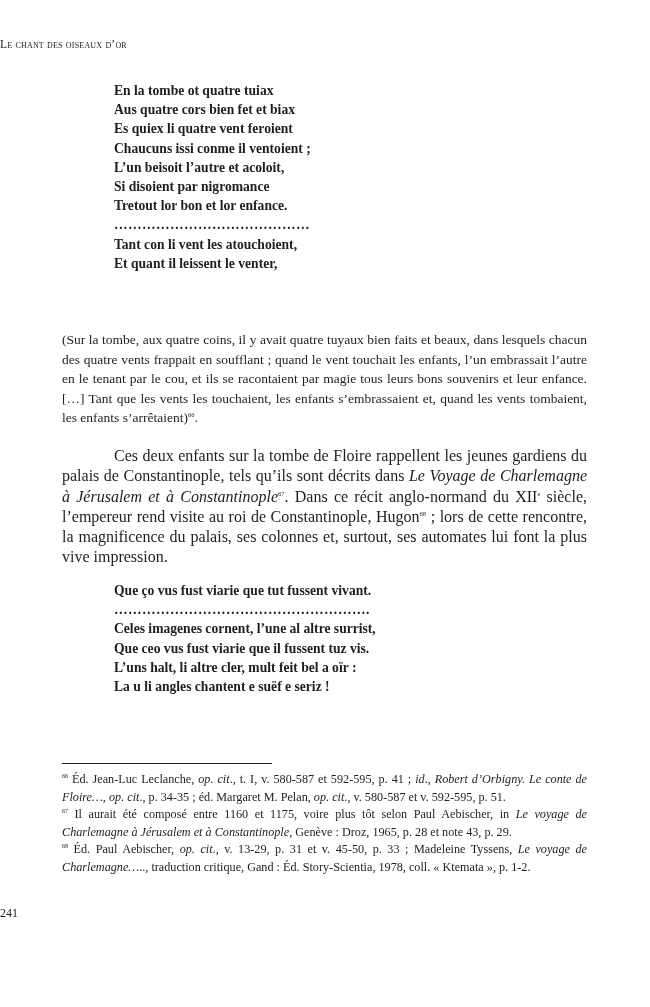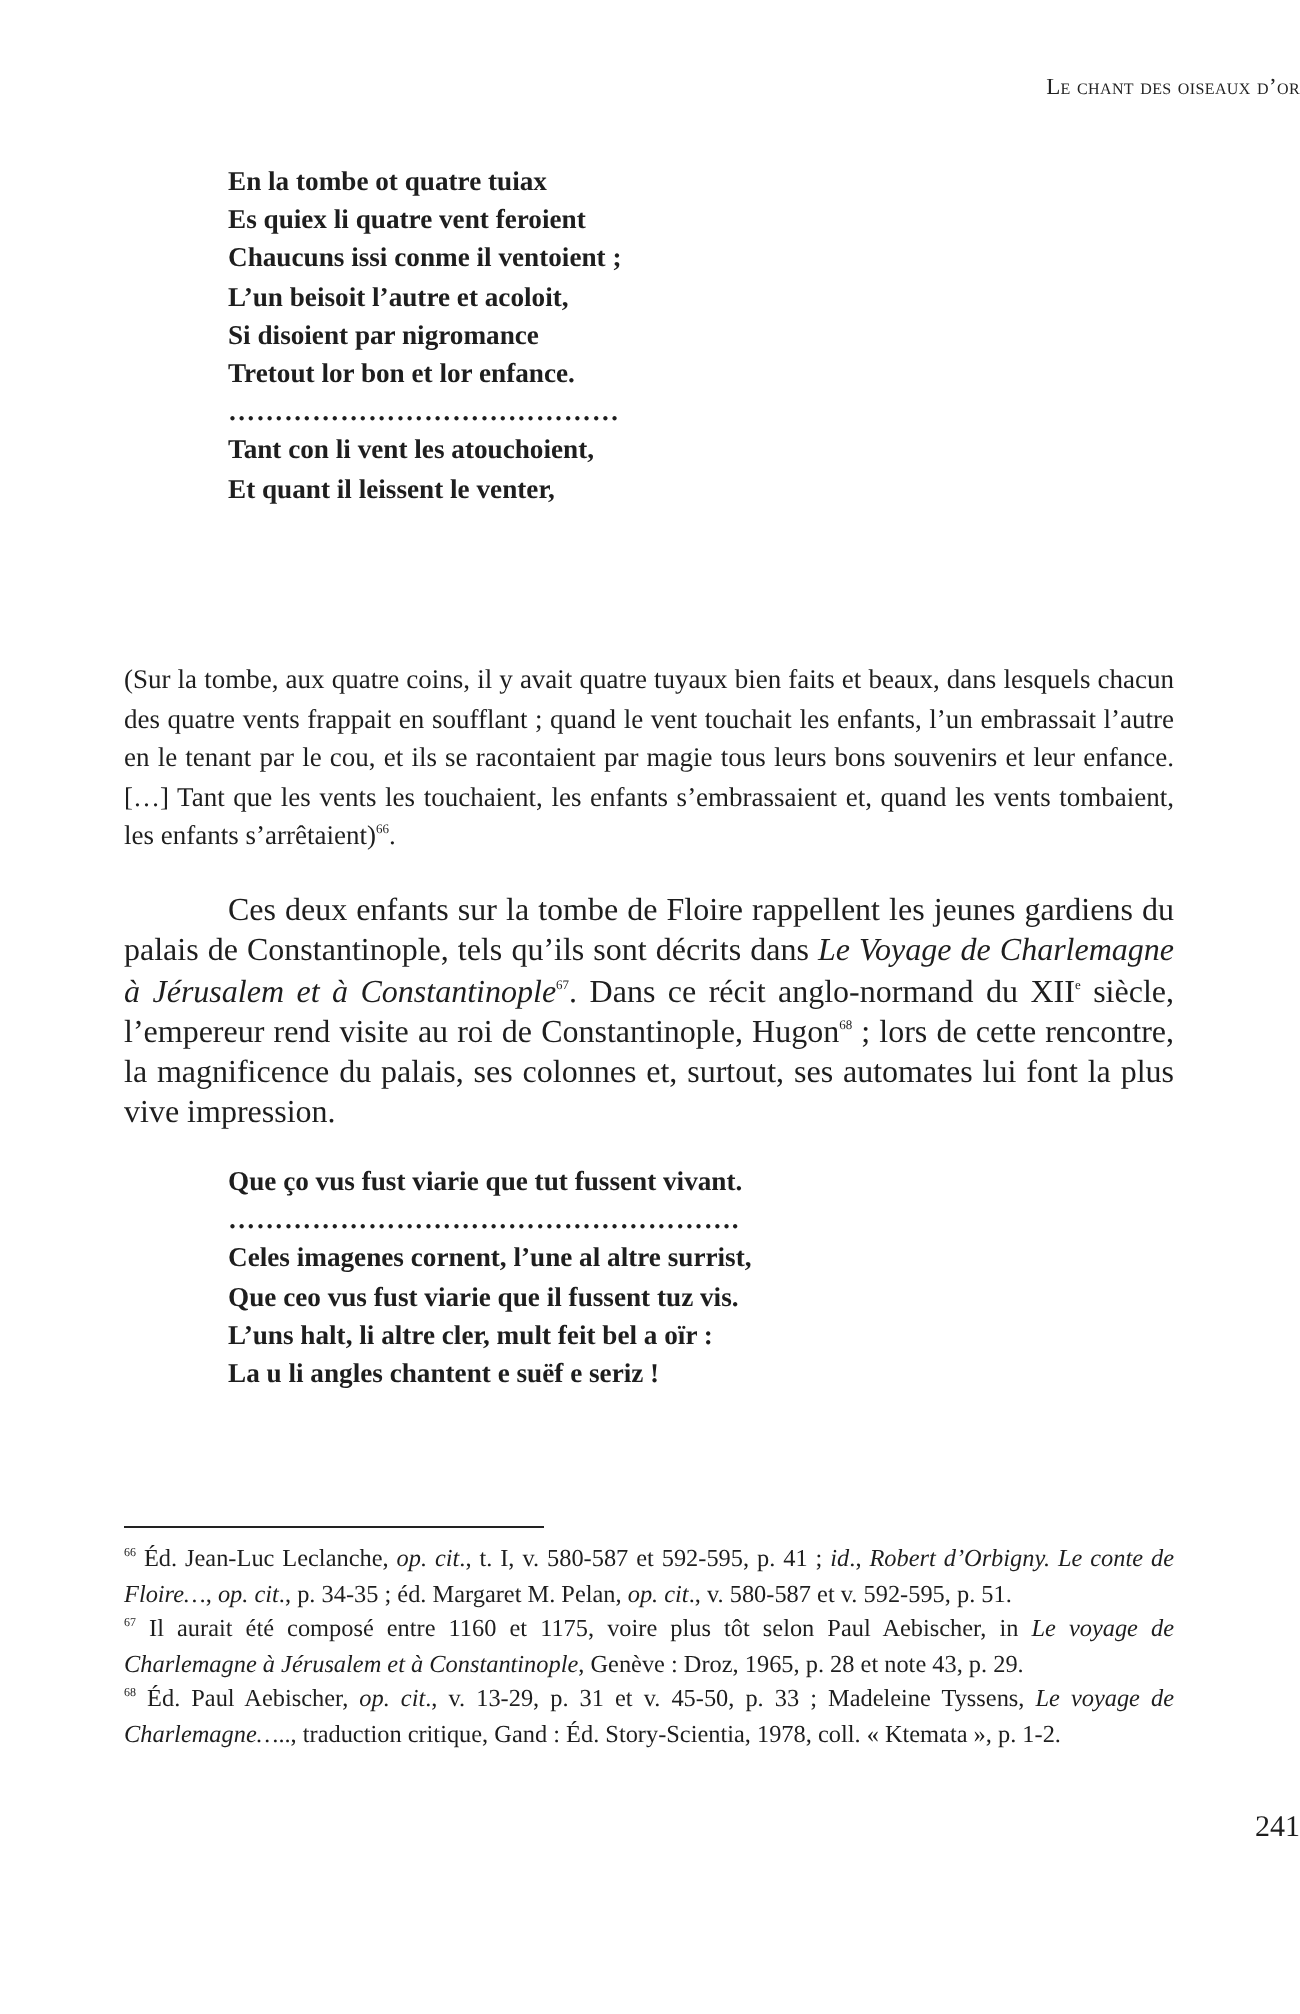--- a/index.html
+++ b/index.html
@@ -13,21 +13,21 @@
       position: relative;
       overflow: hidden;
       font-family: "Liberation Serif", "DejaVu Serif", serif;
       color: #1e1e1e;
     }
     .running-head {
       position: absolute;
       top: 38px;
       left: 0;
       width: 650px;
-      text-align: right;
+      text-align: left;
       font-size: 11.5px;
       letter-spacing: 0.2px;
       font-variant: small-caps;
       color: #222;
     }
     .verse-block {
       position: absolute;
       left: 114px;
       font-size: 13.6px;
       line-height: 19.2px;
@@ -86,31 +86,32 @@
       text-align: justify;
     }
     .footnote sup {
       font-size: 6px;
     }
     .page-number {
       position: absolute;
       top: 906px;
       left: 0;
       width: 650px;
-      text-align: right;
-      font-size: 15px;
+      text-align: left;
+      font-size: 12px;
     }
   </style>
 </head>
 <body>
 
 <div class="running-head">Le chant des oiseaux d’or</div>
 
 <div class="verse-block" id="verse1">
   <div class="line">En la tombe ot quatre tuiax</div>
+  <div class="line">Aus quatre cors bien fet et biax</div>
   <div class="line">Es quiex li quatre vent feroient</div>
   <div class="line">Chaucuns issi conme il ventoient ;</div>
   <div class="line">L’un beisoit l’autre et acoloit,</div>
   <div class="line">Si disoient par nigromance</div>
   <div class="line">Tretout lor bon et lor enfance.</div>
   <div class="line dots">……………………………………</div>
   <div class="line">Tant con li vent les atouchoient,</div>
   <div class="line">Et quant il leissent le venter,</div>
 </div>
 

